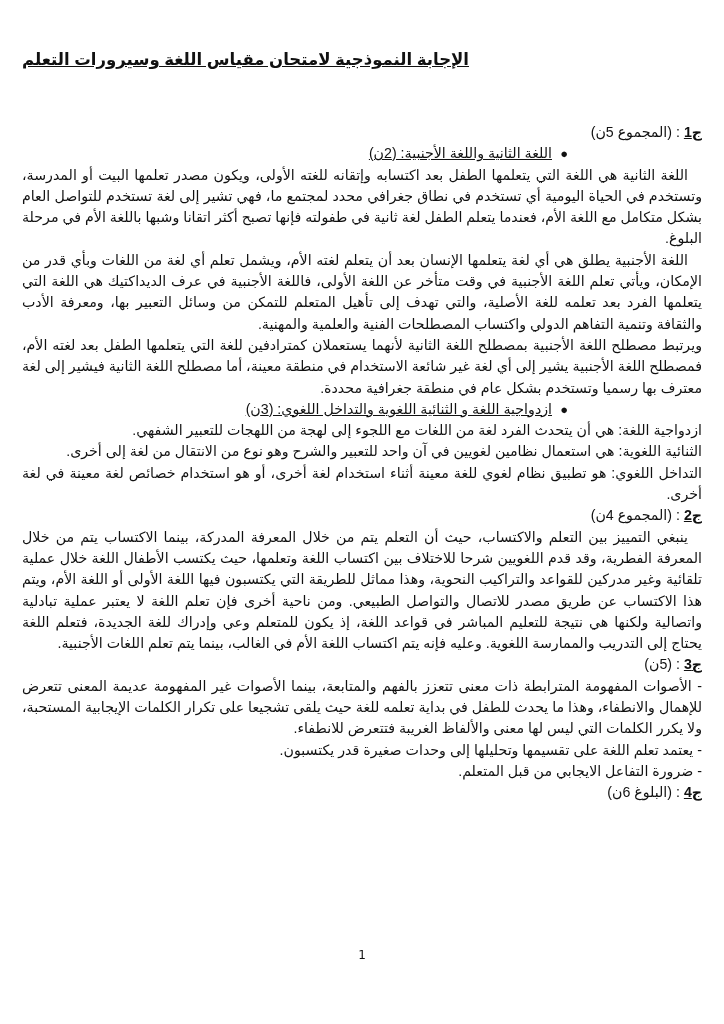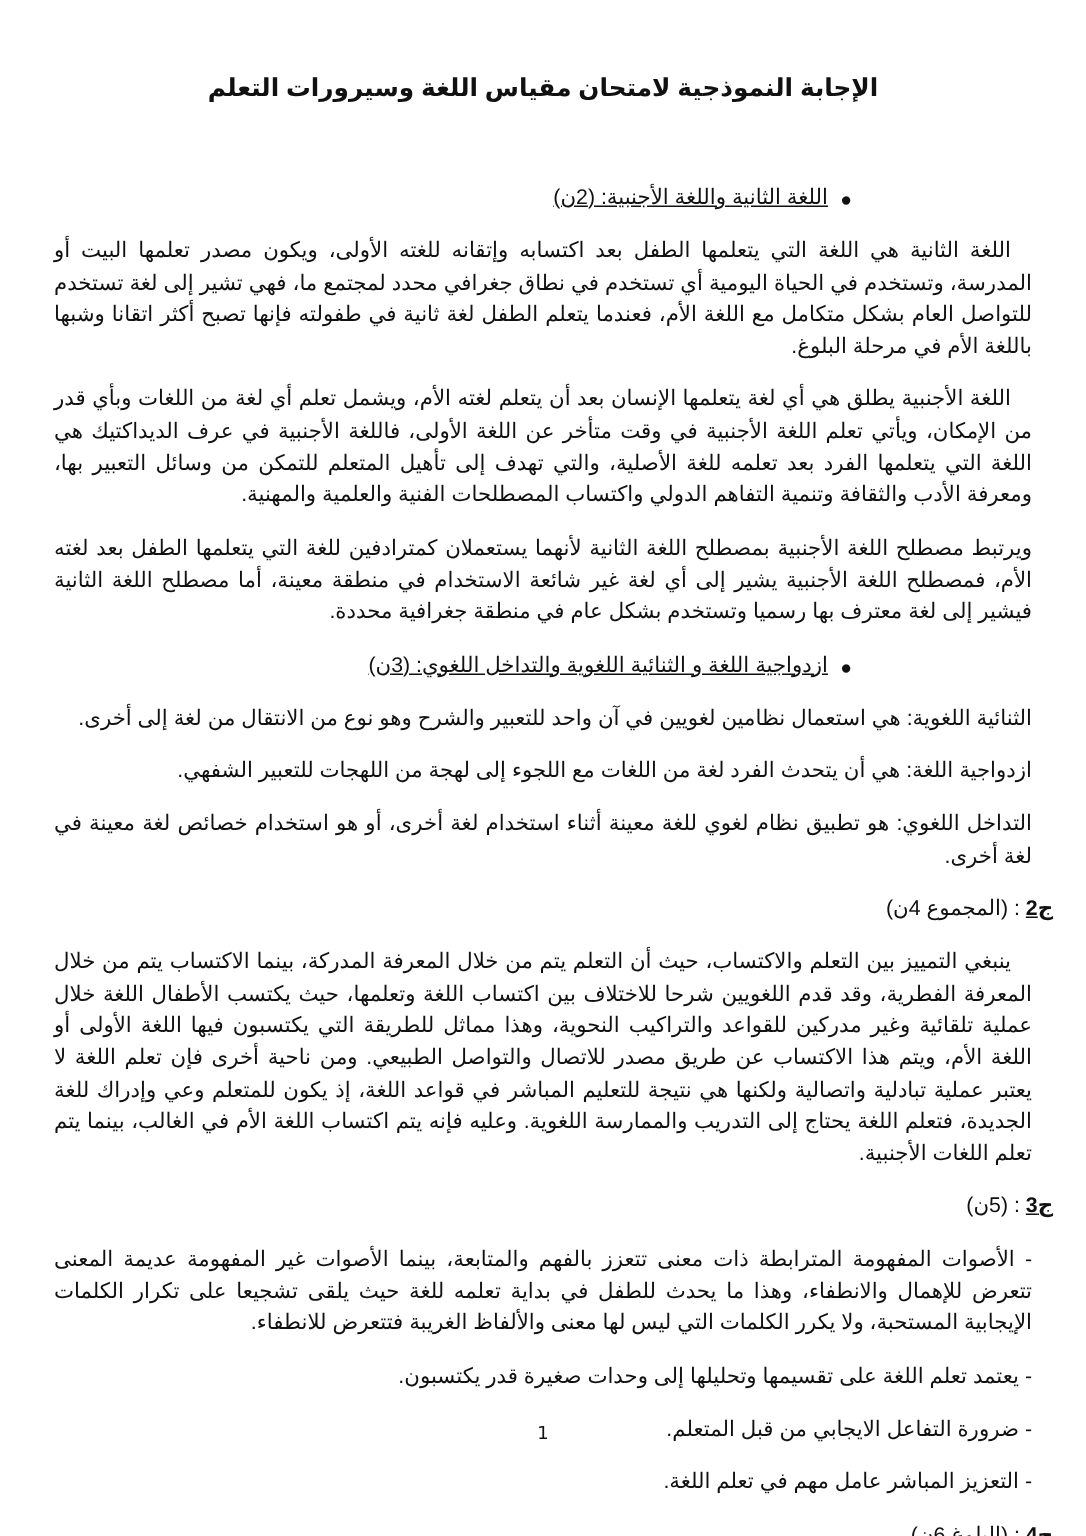--- a/index.html
+++ b/index.html
@@ -6,75 +6,77 @@
   body {
     width: 724px; height: 1024px; overflow: hidden;
     font-family: "Liberation Sans", "DejaVu Sans", sans-serif;
     color: #111111;
   }
   .page {
     position: relative; width: 724px; height: 1024px;
     box-sizing: border-box; padding: 48px 22px 0 22px;
     direction: rtl;
   }
-  .title-block { text-align: center; margin-bottom: 52px; }
+  .title-block { text-align: left; margin-bottom: 52px; text-decoration: underline; }
   .title { font-weight: bold; font-size: 16.5px; line-height: 22px; }
   .content { font-size: 14.2px; line-height: 21.3px; text-align: justify; text-align-last: right; }
   .q-head { margin: 0; }
   .q-label { font-weight: bold; text-decoration: underline; }
   .q-points { margin-right: 4px; }
   .bullet-head { margin: 0; padding-right: 150px; position: relative; }
   .bullet-head .bullet { position: absolute; right: 134px; top: 0; font-size: 13px; }
   .bullet-head .bullet-text { text-decoration: underline; }
-  p { margin: 14px; }
+  p { margin: 0; }
   .indent { text-indent: 14px; }
   .page-number {
     position: absolute; left: 0; right: 0; top: 948px;
     text-align: center; font-size: 12px; direction: ltr;
     font-family: "DejaVu Sans", sans-serif;
   }
 </style>
 </head>
 <body>
 
 <div class="page">
 
   <div class="title-block">
     <div class="title">الإجابة النموذجية لامتحان مقياس اللغة وسيرورات التعلم</div>
   </div>
 
   <div class="content">
 
+    <div class="q-head">
+      <span class="q-label">ج1</span><span class="q-points">: (المجموع 5ن)</span>
+    </div>
     <div class="bullet-head">
       <span class="bullet">●</span>
       <span class="bullet-text">اللغة الثانية واللغة الأجنبية: (2ن)</span>
     </div>
     <p class="indent">اللغة الثانية هي اللغة التي يتعلمها الطفل بعد اكتسابه وإتقانه للغته الأولى، ويكون مصدر تعلمها البيت أو المدرسة، وتستخدم في الحياة اليومية أي تستخدم في نطاق جغرافي محدد لمجتمع ما، فهي تشير إلى لغة تستخدم للتواصل العام بشكل متكامل مع اللغة الأم، فعندما يتعلم الطفل لغة ثانية في طفولته فإنها تصبح أكثر اتقانا وشبها باللغة الأم في مرحلة البلوغ.</p>
     <p class="indent">اللغة الأجنبية يطلق هي أي لغة يتعلمها الإنسان بعد أن يتعلم لغته الأم، ويشمل تعلم أي لغة من اللغات وبأي قدر من الإمكان، ويأتي تعلم اللغة الأجنبية في وقت متأخر عن اللغة الأولى، فاللغة الأجنبية في عرف الديداكتيك هي اللغة التي يتعلمها الفرد بعد تعلمه للغة الأصلية، والتي تهدف إلى تأهيل المتعلم للتمكن من وسائل التعبير بها، ومعرفة الأدب والثقافة وتنمية التفاهم الدولي واكتساب المصطلحات الفنية والعلمية والمهنية.</p>
     <p>ويرتبط مصطلح اللغة الأجنبية بمصطلح اللغة الثانية لأنهما يستعملان كمترادفين للغة التي يتعلمها الطفل بعد لغته الأم، فمصطلح اللغة الأجنبية يشير إلى أي لغة غير شائعة الاستخدام في منطقة معينة، أما مصطلح اللغة الثانية فيشير إلى لغة معترف بها رسميا وتستخدم بشكل عام في منطقة جغرافية محددة.</p>
     <div class="bullet-head">
       <span class="bullet">●</span>
       <span class="bullet-text">ازدواجية اللغة و الثنائية اللغوية والتداخل اللغوي: (3ن)</span>
     </div>
+    <p>ازدواجية اللغة: هي أن يتحدث الفرد لغة من اللغات مع اللجوء إلى لهجة من اللهجات للتعبير الشفهي.</p>
     <p>الثنائية اللغوية: هي استعمال نظامين لغويين في آن واحد للتعبير والشرح وهو نوع من الانتقال من لغة إلى أخرى.</p>
-    <p>ازدواجية اللغة: هي أن يتحدث الفرد لغة من اللغات مع اللجوء إلى لهجة من اللهجات للتعبير الشفهي.</p>
     <p>التداخل اللغوي: هو تطبيق نظام لغوي للغة معينة أثناء استخدام لغة أخرى، أو هو استخدام خصائص لغة معينة في لغة أخرى.</p>
 
     <div class="q-head">
       <span class="q-label">ج2</span><span class="q-points">: (المجموع 4ن)</span>
     </div>
     <p class="indent">ينبغي التمييز بين التعلم والاكتساب، حيث أن التعلم يتم من خلال المعرفة المدركة، بينما الاكتساب يتم من خلال المعرفة الفطرية، وقد قدم اللغويين شرحا للاختلاف بين اكتساب اللغة وتعلمها، حيث يكتسب الأطفال اللغة خلال عملية تلقائية وغير مدركين للقواعد والتراكيب النحوية، وهذا مماثل للطريقة التي يكتسبون فيها اللغة الأولى أو اللغة الأم، ويتم هذا الاكتساب عن طريق مصدر للاتصال والتواصل الطبيعي. ومن ناحية أخرى فإن تعلم اللغة لا يعتبر عملية تبادلية واتصالية ولكنها هي نتيجة للتعليم المباشر في قواعد اللغة، إذ يكون للمتعلم وعي وإدراك للغة الجديدة، فتعلم اللغة يحتاج إلى التدريب والممارسة اللغوية. وعليه فإنه يتم اكتساب اللغة الأم في الغالب، بينما يتم تعلم اللغات الأجنبية.</p>
 
     <div class="q-head">
       <span class="q-label">ج3</span><span class="q-points">: (5ن)</span>
     </div>
     <p>- الأصوات المفهومة المترابطة ذات معنى تتعزز بالفهم والمتابعة، بينما الأصوات غير المفهومة عديمة المعنى تتعرض للإهمال والانطفاء، وهذا ما يحدث للطفل في بداية تعلمه للغة حيث يلقى تشجيعا على تكرار الكلمات الإيجابية المستحبة، ولا يكرر الكلمات التي ليس لها معنى والألفاظ الغريبة فتتعرض للانطفاء.</p>
     <p>- يعتمد تعلم اللغة على تقسيمها وتحليلها إلى وحدات صغيرة قدر يكتسبون.</p>
     <p>- ضرورة التفاعل الايجابي من قبل المتعلم.</p>
-    <p>- التعزيز المباشر عامل مهم في تعلم اللغة.</p>
 
     <div class="q-head">
       <span class="q-label">ج4</span><span class="q-points">: (البلوغ 6ن)</span>
     </div>
   </div>
 
   <div class="page-number">1</div>
 </div>
 
 </body></html>

